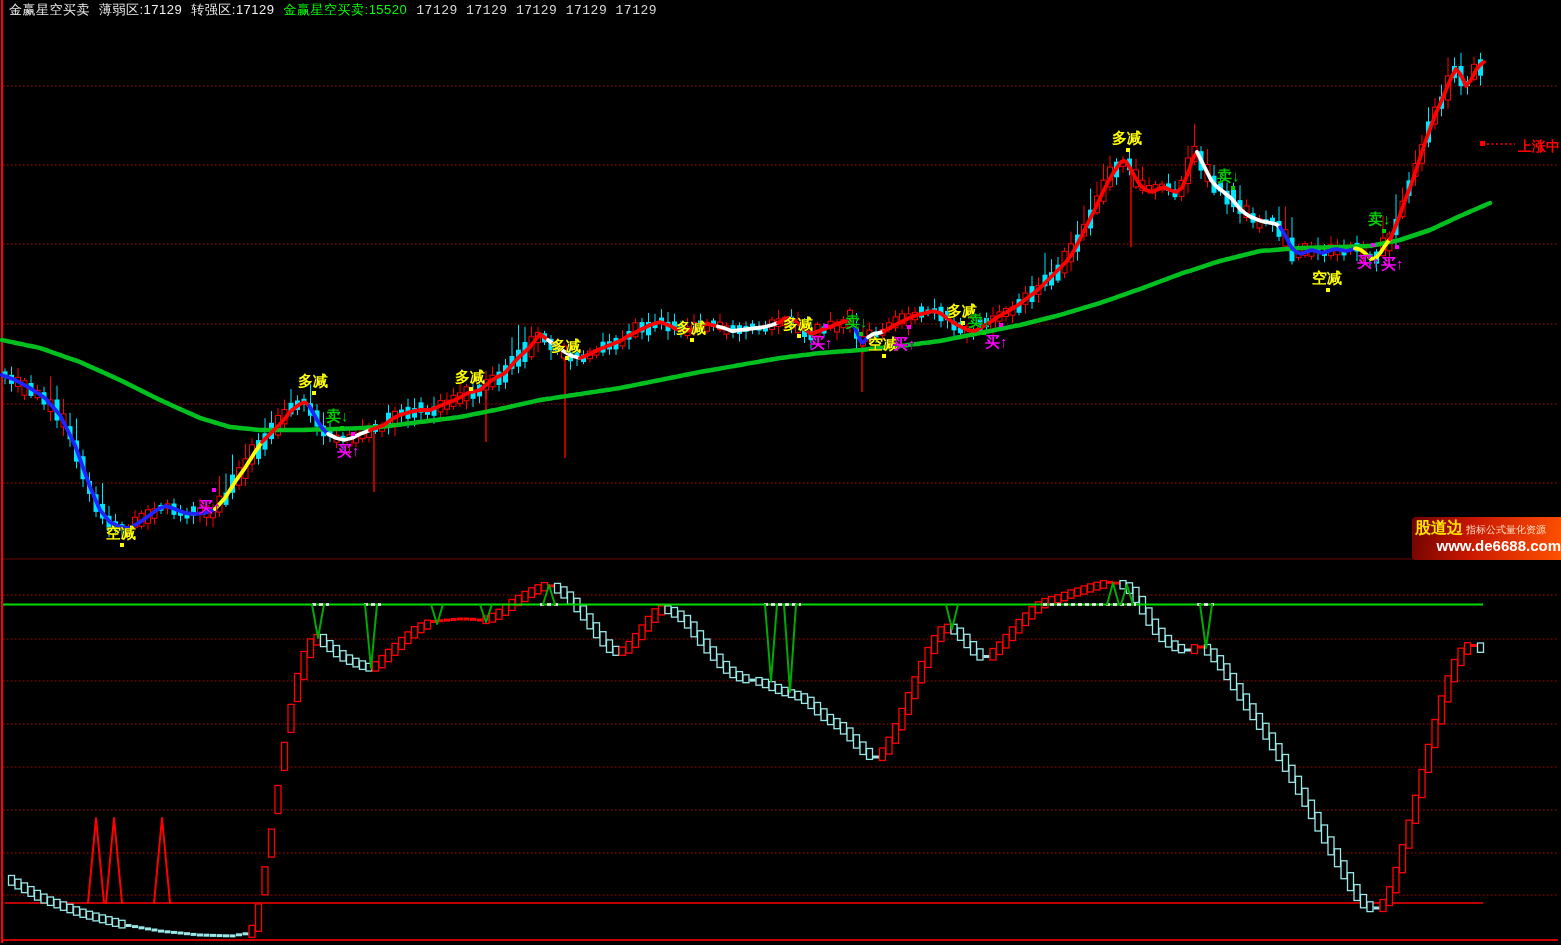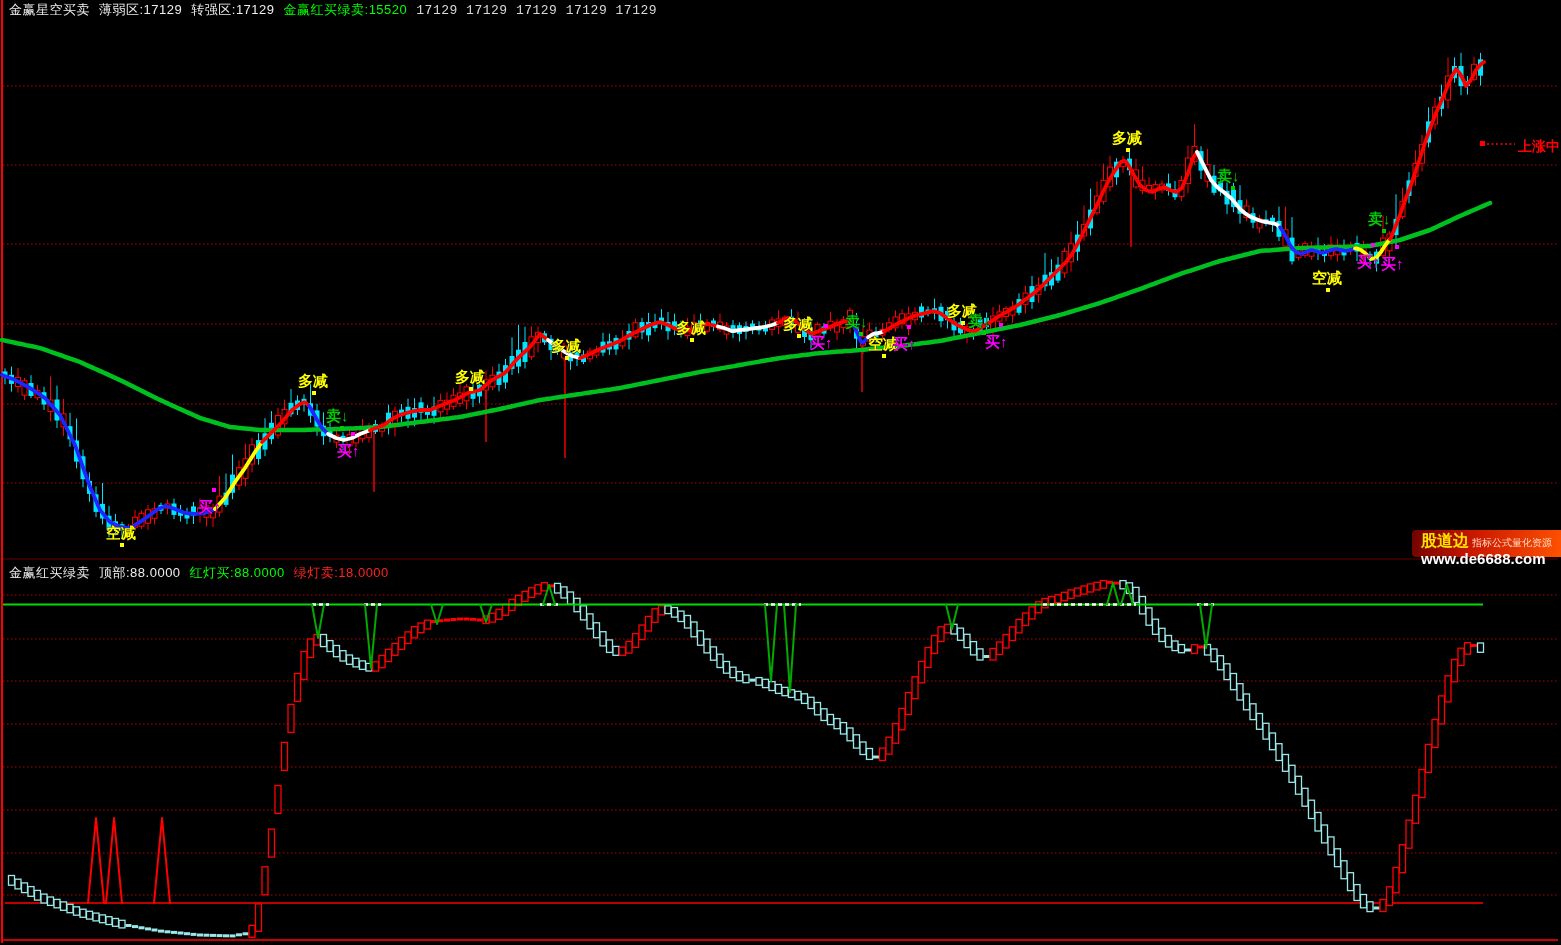--- a/index.html
+++ b/index.html
@@ -7,27 +7,27 @@
   .stage{position:relative;width:1561px;height:945px;background:#000;}
   svg{position:absolute;left:0;top:0;}
   .hdr{position:absolute;left:9px;font-size:13px;white-space:nowrap;z-index:5;letter-spacing:0.5px;}
   .hdr span{margin-right:9px;margin-top:36px;}
   .hdr-top{top:1px;}
   .hdr-bot{top:564px;}
   .tw{color:#eeeeee;}
   .tw2{color:#d8d8d8;font-family:Liberation Mono, monospace;}
   .tg{color:#00ff00;}
   .tr{color:#ff2222;}
-  .wm{position:absolute;left:1412px;top:530px;width:149px;height:27px;z-index:6;
+  .wm{position:absolute;left:1412px;top:517px;width:149px;height:43px;z-index:6;
       background:linear-gradient(100deg,#6e0300 0%,#c81700 40%,#ff5200 100%);
-      box-sizing:border-box;padding:2px 0 0 9px;border-radius:4px 0 0 4px;}
+      box-sizing:border-box;padding:2px 0 0 3px;border-radius:4px 0 0 4px;}
   .wm-row1{line-height:17px;}
   .wm-brand{color:#ffe400;font-weight:bold;font-size:16px;}
   .wm-tag{color:#ffd9c0;font-size:10px;margin-left:3px;}
-  .wm-url{color:#ffffff;font-weight:bold;font-size:15px;line-height:16px;}
+  .wm-url{color:#ffffff;font-weight:bold;font-size:15px;line-height:16px;text-align:right;}
 </style>
 </head>
 <body>
 
 <div class="stage">
 
   <svg id="chart" width="1561" height="945" viewBox="0 0 1561 945">
       <line x1="2" y1="0" x2="2" y2="943" stroke="#ff0000" stroke-width="2"></line>
       <line x1="3" y1="559" x2="1558" y2="559" stroke="#6b0000" stroke-width="1"></line>
       <line x1="3" y1="86" x2="1558" y2="86" stroke="#bb0000" stroke-width="1" stroke-dasharray="1.5,2.5"></line>
@@ -820,26 +820,23 @@
       <polyline points="765,604.5 771,681 777,604.5" fill="none" stroke="#00aa00" stroke-width="2" stroke-linejoin="round" stroke-linecap="round"></polyline>
       <polyline points="784,604.5 790,692 796,604.5" fill="none" stroke="#00aa00" stroke-width="2" stroke-linejoin="round" stroke-linecap="round"></polyline>
       <polyline points="946,604.5 952,629 958,604.5" fill="none" stroke="#00aa00" stroke-width="2" stroke-linejoin="round" stroke-linecap="round"></polyline>
       <polyline points="1107,604.5 1113,583 1119,604.5" fill="none" stroke="#00aa00" stroke-width="2" stroke-linejoin="round" stroke-linecap="round"></polyline>
       <polyline points="1121,604.5 1127,585 1133,604.5" fill="none" stroke="#00aa00" stroke-width="2" stroke-linejoin="round" stroke-linecap="round"></polyline>
       <polyline points="1200,604.5 1206,648 1212,604.5" fill="none" stroke="#00aa00" stroke-width="2" stroke-linejoin="round" stroke-linecap="round"></polyline>
       <line x1="3" y1="940" x2="1558" y2="940" stroke="#cc0000" stroke-width="2"></line>
     </svg>
 
   <div class="hdr hdr-top">
-    <span class="tw">金赢星空买卖</span><span class="tw">薄弱区:17129</span><span class="tw">转强区:17129</span><span class="tg">金赢红买绿卖:15520</span><span class="tw2">17129 17129 17129 17129 17129</span>
+    <span class="tw">金赢星空买卖</span><span class="tw">薄弱区:17129</span><span class="tw">转强区:17129</span><span class="tg">金赢星空买卖:15520</span><span class="tw2">17129 17129 17129 17129 17129</span>
   </div>
 
-  <div class="hdr hdr-bot">
-    <span class="tw">金赢红买绿卖</span><span class="tw">顶部:88.0000</span><span class="tg">红灯买:88.0000</span><span class="tr">绿灯卖:18.0000</span>
-  </div>
 
   <div class="wm">
     <div class="wm-row1">
       <span class="wm-brand">股道边</span><span class="wm-tag">指标公式量化资源</span>
     </div>
     <div class="wm-url">www.de6688.com</div>
   </div>
 
 </div>
 

